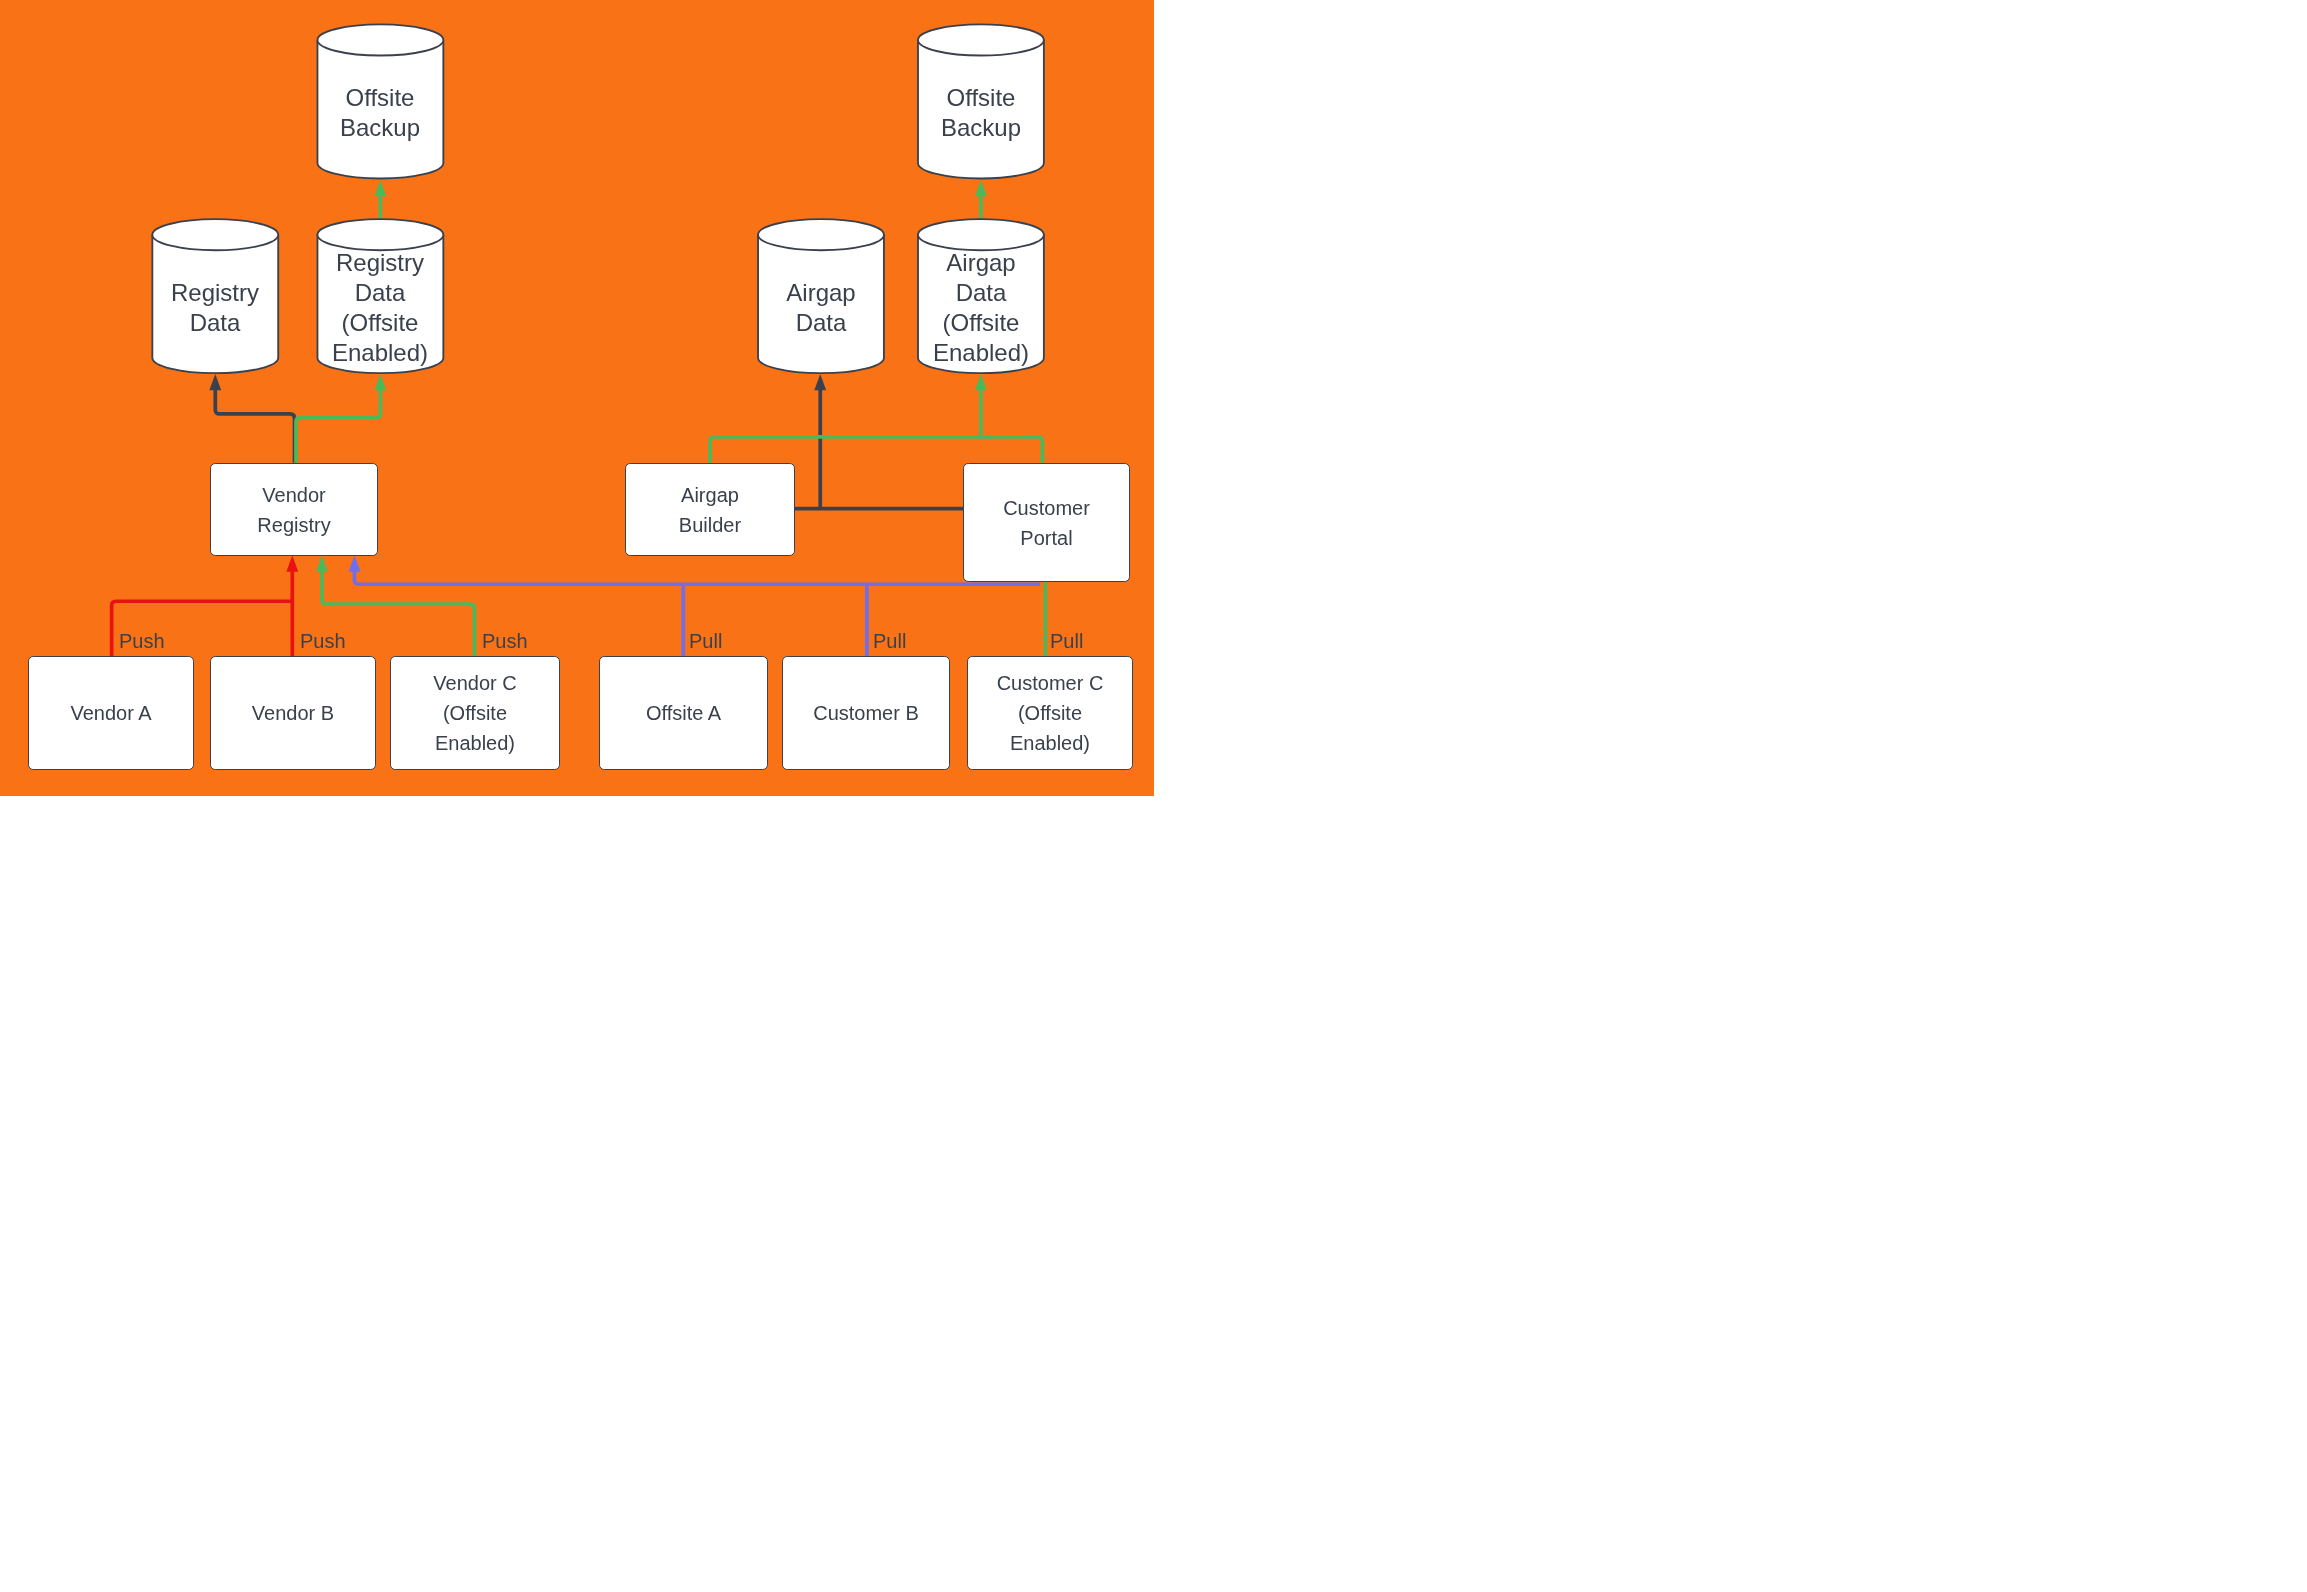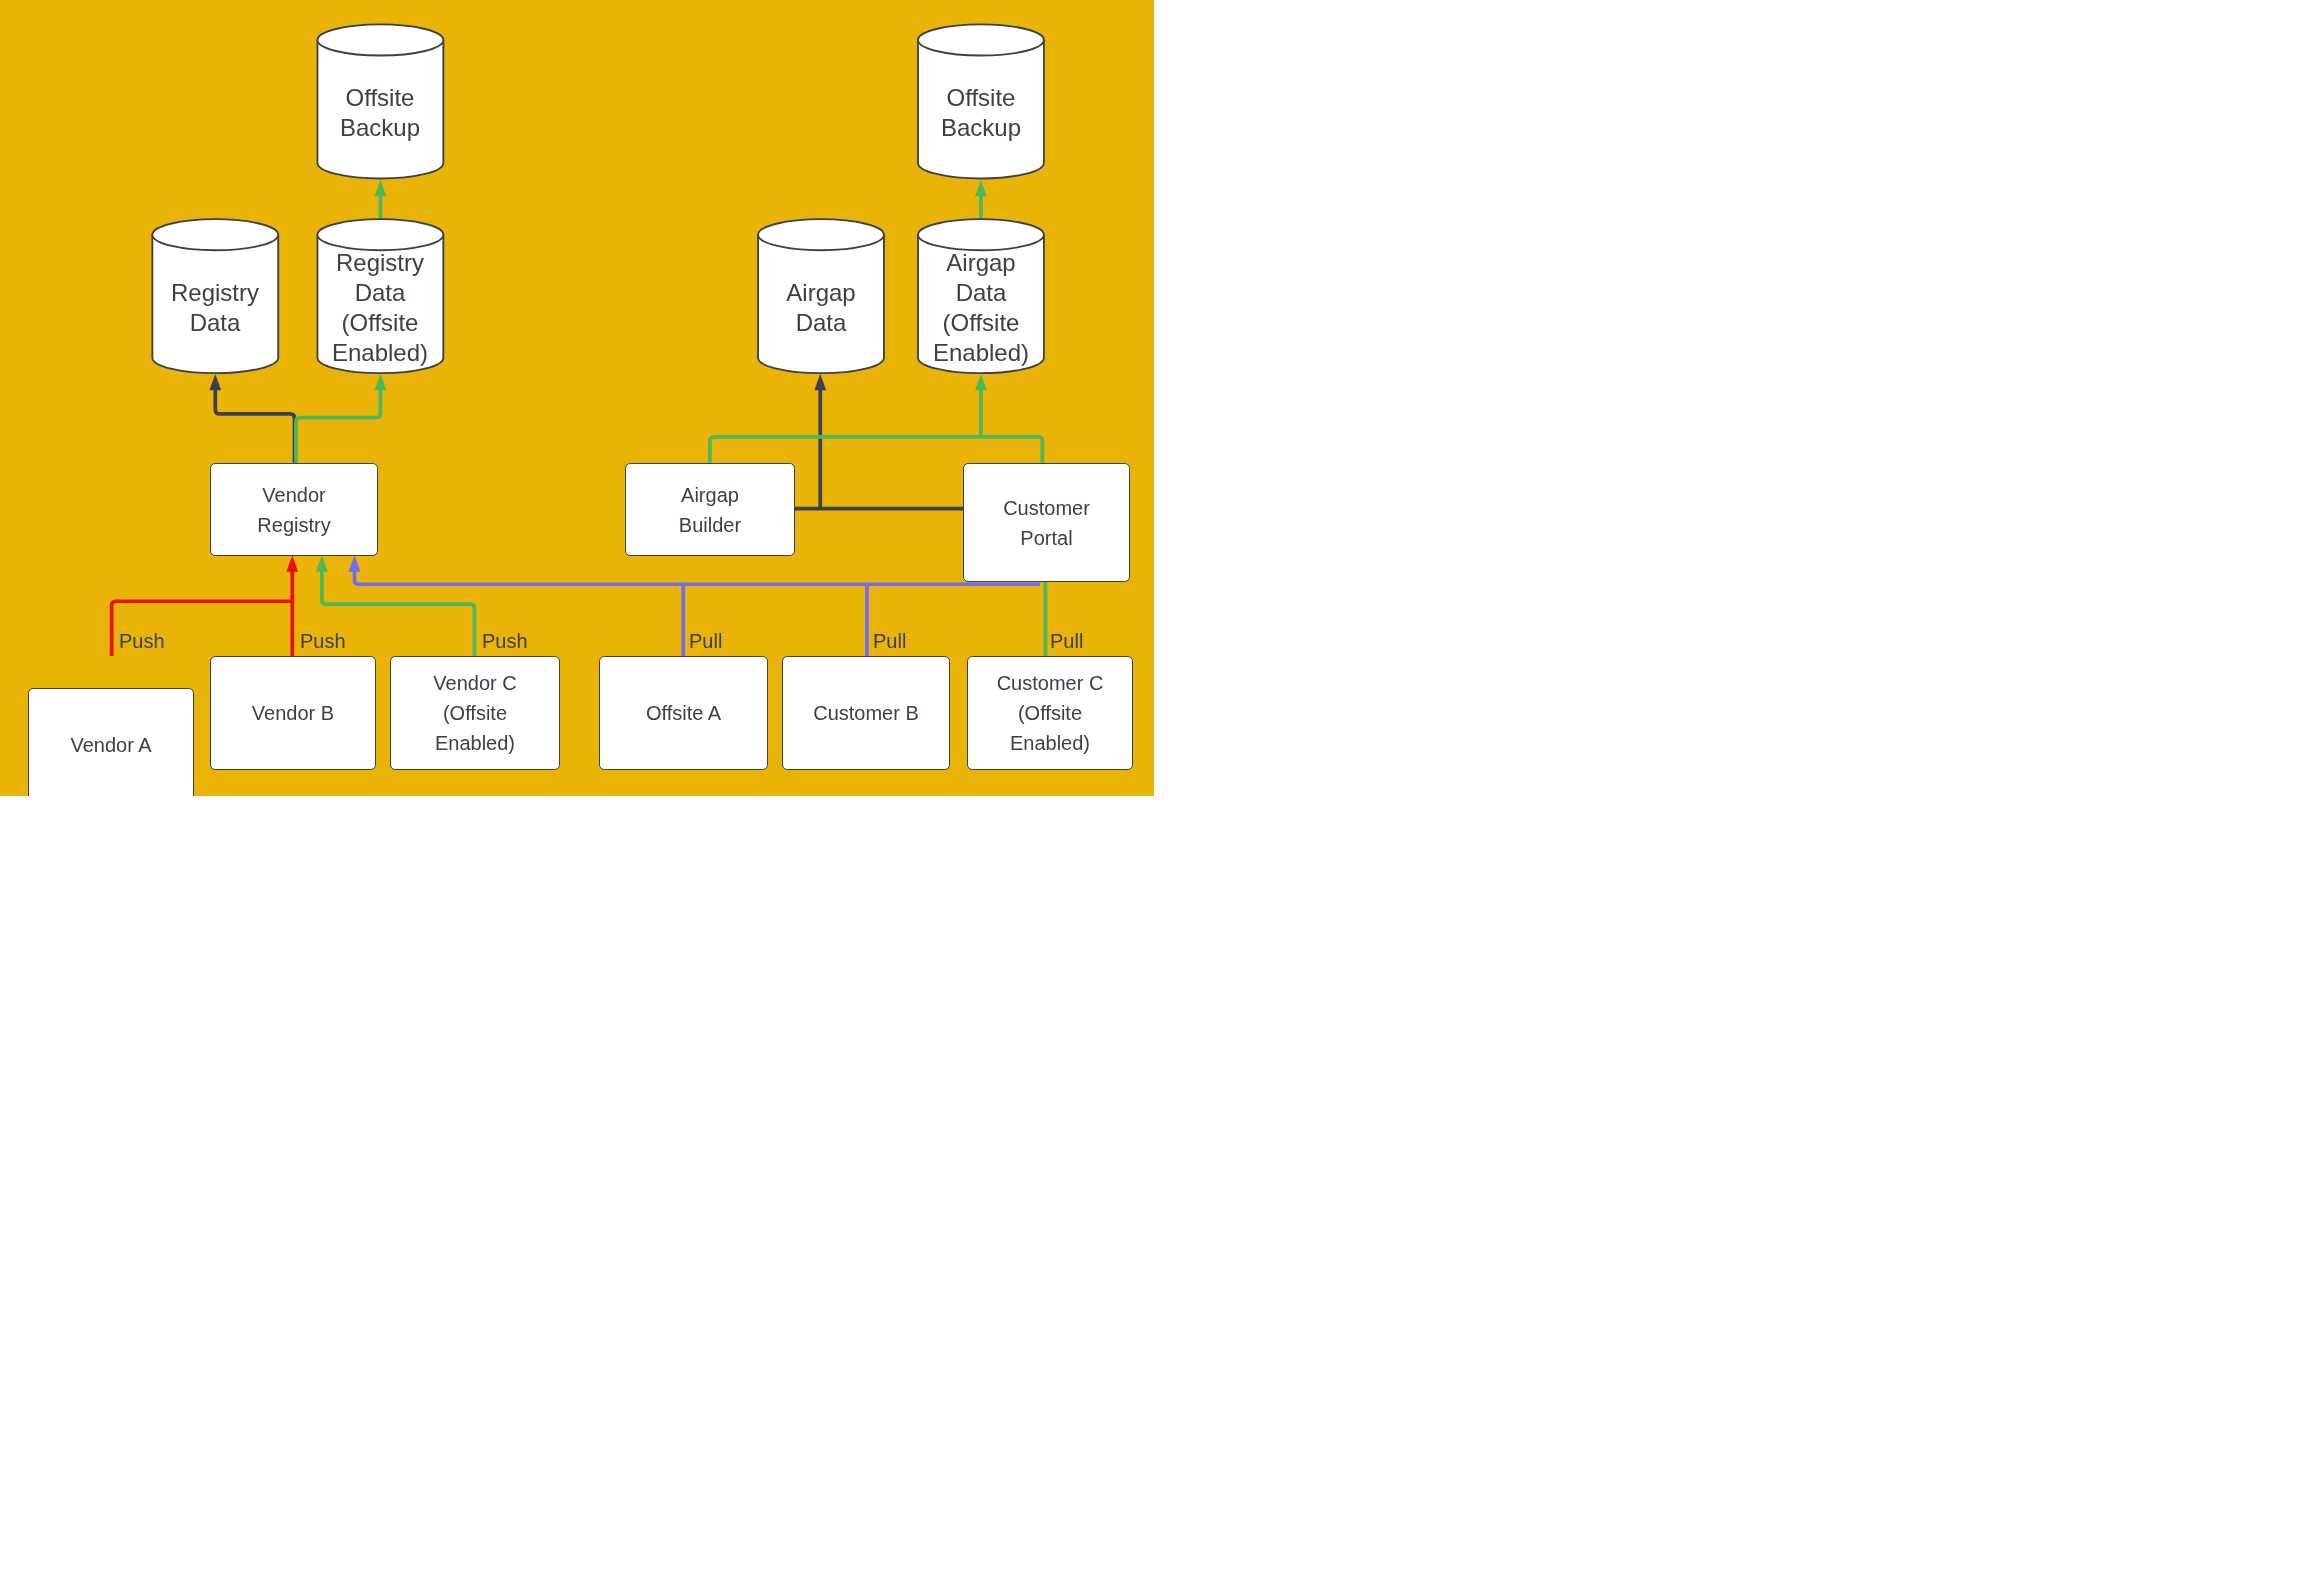--- a/index.html
+++ b/index.html
@@ -1,17 +1,17 @@
 <!DOCTYPE html>
 <html style="--dark: #3a414d; --green: #4bb95a; --red: #e81212; --blue: #6e6ef0;font-size:12px"><head>
 <meta charset="utf-8">
 <style>
   html,body{margin:0;padding:0;background:#ffffff;}
   body{font-family:"Liberation Sans", sans-serif;}
-  .canvas{position:relative;width:1154px;height:796px;background:#eab308;overflow:hidden;}
+  .canvas{position:relative;width:1154px;height:796px;background:#f97316;overflow:hidden;}
   .layer{position:absolute;left:0;top:0;}
   .node{
     position:absolute;box-sizing:border-box;
     border:1.9px solid var(--dark);border-radius:5.2px;background:#fff;
     display:flex;align-items:center;justify-content:center;text-align:center;
     font-size:20px;line-height:30px;color:var(--dark);white-space:pre-line;
   }
   .cyl-label{
     position:absolute;display:flex;align-items:center;justify-content:center;
     text-align:center;font-size:24px;line-height:30px;color:var(--dark);white-space:pre-line;
@@ -115,21 +115,21 @@
 (Offsite
 Enabled)</div>
 
   <div class="node" style="left:210px;top:463px;width:168px;height:93px;">Vendor
 Registry</div>
   <div class="node" style="left:625px;top:463px;width:170px;height:93px;">Airgap
 Builder</div>
   <div class="node" style="left:963px;top:463px;width:167px;height:119px;">Customer
 Portal</div>
 
-  <div class="node" style="left:28px;top:656px;width:166px;height:114px;margin-top:32px;">Vendor A</div>
+  <div class="node" style="left:28px;top:656px;width:166px;height:114px;">Vendor A</div>
   <div class="node" style="left:210px;top:656px;width:166px;height:114px;">Vendor B</div>
   <div class="node" style="left:390px;top:656px;width:170px;height:114px;">Vendor C
 (Offsite
 Enabled)</div>
   <div class="node" style="left:599px;top:656px;width:169px;height:114px;">Offsite A</div>
   <div class="node" style="left:782px;top:656px;width:168px;height:114px;">Customer B</div>
   <div class="node" style="left:967px;top:656px;width:166px;height:114px;">Customer C
 (Offsite
 Enabled)</div>
 

